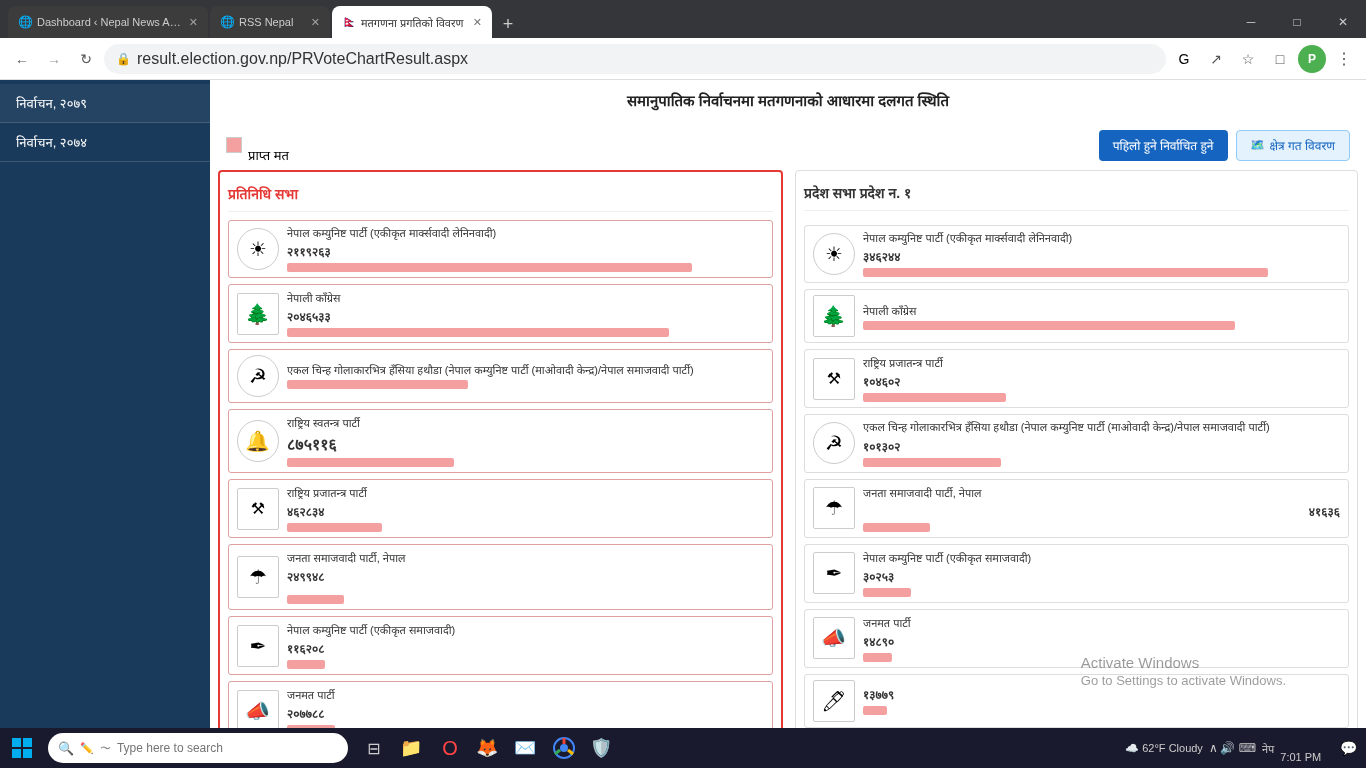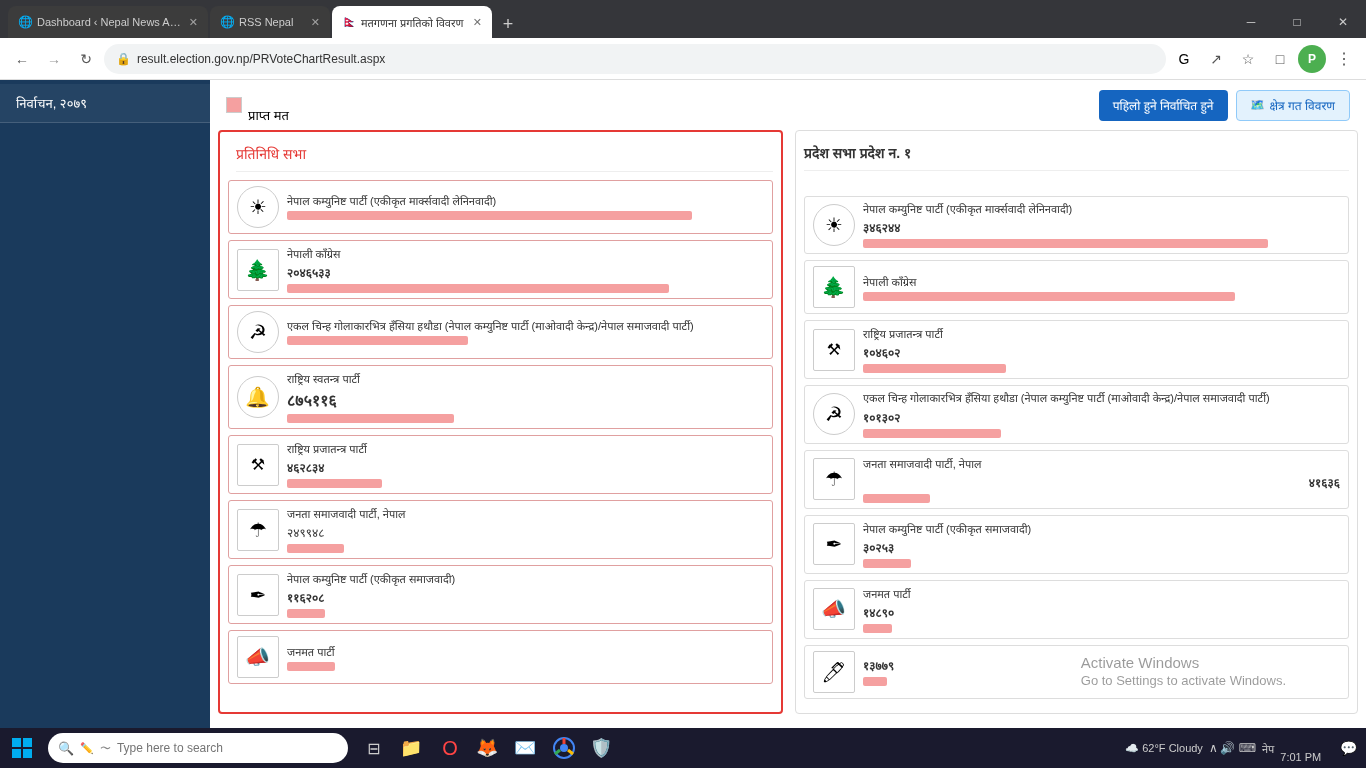--- a/index.html
+++ b/index.html
@@ -35,65 +35,72 @@
     <div style="width:46px;height:32px;display:flex;align-items:center;justify-content:center;color:#ccc;font-size:12px;cursor:pointer;">□</div>
     <div style="width:46px;height:32px;display:flex;align-items:center;justify-content:center;color:#ccc;font-size:12px;cursor:pointer;">✕</div>
   </div>
 
   <div style="display:flex;align-items:center;background:#fff;padding:5px 8px;height:42px;gap:4px;border-bottom:1px solid #ddd;">
     <div style="width:28px;height:28px;display:flex;align-items:center;justify-content:center;border-radius:50%;cursor:pointer;font-size:14px;color:#555;">←</div>
     <div style="width:28px;height:28px;display:flex;align-items:center;justify-content:center;border-radius:50%;cursor:pointer;font-size:14px;color:#999;">→</div>
     <div style="width:28px;height:28px;display:flex;align-items:center;justify-content:center;border-radius:50%;cursor:pointer;font-size:14px;color:#555;">↻</div>
     <div style="flex:1;height:30px;background:#f1f3f4;border-radius:15px;display:flex;align-items:center;padding:0 12px;gap:6px;">
       <span style="font-size:12px;color:#555;">🔒</span>
-      <input type="text" value="result.election.gov.np/PRVoteChartResult.aspx" style="border: none; background: transparent; outline: none; font-size: 12px; color: rgb(51, 51, 51); flex: 1 1 0%;">
+      <input type="text" value="result.election.gov.np/PRVoteChartResult.aspx" style="border: none; background: transparent; outline: none; font-size: 16px; color: rgb(51, 51, 51); flex: 1 1 0%;">
     </div>
     <div style="width:28px;height:28px;display:flex;align-items:center;justify-content:center;font-size:14px;cursor:pointer;">G</div>
     <div style="width:28px;height:28px;display:flex;align-items:center;justify-content:center;font-size:14px;cursor:pointer;color:#555;">↗</div>
     <div style="width:28px;height:28px;display:flex;align-items:center;justify-content:center;font-size:14px;cursor:pointer;color:#555;">☆</div>
     <div style="width:28px;height:28px;display:flex;align-items:center;justify-content:center;font-size:14px;cursor:pointer;color:#555;">□</div>
     <div style="width:28px;height:28px;display:flex;align-items:center;justify-content:center;border-radius:50%;background:#4caf50;color:white;font-size:12px;font-weight:bold;cursor:pointer;">P</div>
     <div style="width:28px;height:28px;display:flex;align-items:center;justify-content:center;font-size:16px;cursor:pointer;color:#555;">⋮</div>
   </div>
 </div>
 
 <div style="display:flex;height:648px;">
 
   <div style="width:210px;background:#1a3a5c;color:white;flex-shrink:0;padding-top:4px;">
     <div style="padding:10px 16px;font-size:13px;cursor:pointer;border-bottom:1px solid rgba(255,255,255,0.15);background:rgba(255,255,255,0.05);">
       <span>निर्वाचन, २०७९</span>
     </div>
+    <div style="padding:10px 16px;font-size:13px;cursor:pointer;border-bottom:1px solid rgba(255,255,255,0.15);">
+      <span>निर्वाचन, २०७४</span>
+    </div>
   </div>
 
   <div style="flex:1;overflow-y:auto;background:#fff;">
 
+    <div style="text-align:center;padding:10px;font-size:15px;font-weight:bold;color:#222;">
+      <span>समानुपातिक निर्वाचनमा मतगणनाको आधारमा दलगत स्थिति</span>
+    </div>
 
     <div style="display:flex;align-items:center;padding:6px 16px;justify-content:space-between;">
       <div style="display:flex;align-items:center;gap:6px;">
         <div style="width:16px;height:16px;background:#f5a0a0;border:1px solid #ccc;"></div>
         <span style="font-size:13px;margin-top:20px;">प्राप्त मत</span>
       </div>
       <div style="display:flex;gap:8px;">
         <button style="background:#1565c0;color:white;border:none;padding:6px 14px;border-radius:4px;font-size:12px;cursor:pointer;">पहिलो हुने निर्वाचित हुने</button>
         <button style="background:#e3f2fd;color:#1565c0;border:1px solid #90caf9;padding:6px 14px;border-radius:4px;font-size:12px;cursor:pointer;display:flex;align-items:center;gap:4px;">
           <span>🗺️</span>
           <span>क्षेत्र गत विवरण</span>
         </button>
       </div>
     </div>
 
     <div style="display:flex;padding:0 8px 16px 8px;gap:12px;">
 
       <div style="flex:1;border:2px solid #e53935;border-radius:4px;padding:8px;">
-        <div style="font-size:14px;font-weight:normal;color:#e53935;padding:4px 0 8px 0;border-bottom:1px solid #eee;margin-bottom:8px;margin-left:8px;">प्रतिनिधि सभा</div>
+        <div style="font-size:14px;font-weight:bold;color:#e53935;padding:4px 0 8px 0;border-bottom:1px solid #eee;margin-bottom:8px;">प्रतिनिधि सभा</div>
 
         <div style="border:1px solid #e0a0a0;border-radius:3px;margin-bottom:6px;padding:5px 8px;display:flex;align-items:center;gap:8px;">
           <div style="width:42px;height:42px;display:flex;align-items:center;justify-content:center;font-size:20px;flex-shrink:0;border:1px solid #ccc;border-radius:50%;">☀</div>
           <div style="flex:1;">
             <div style="font-size:11px;color:#333;margin-bottom:3px;line-height:1.3;">नेपाल कम्युनिष्ट पार्टी (एकीकृत मार्क्सवादी लेनिनवादी)</div>
+            <div style="font-size:12px;font-weight:bold;color:#333;margin-bottom:3px;">२११९२६३</div>
             <div style="height:9px;background:#f5a0a0;border-radius:2px;width:85%;"></div>
           </div>
         </div>
 
         <div style="border:1px solid #e0a0a0;border-radius:3px;margin-bottom:6px;padding:5px 8px;display:flex;align-items:center;gap:8px;">
           <div style="width:42px;height:42px;display:flex;align-items:center;justify-content:center;font-size:20px;flex-shrink:0;border:1px solid #ccc;border-radius:2px;">🌲</div>
           <div style="flex:1;">
             <div style="font-size:11px;color:#333;margin-bottom:3px;">नेपाली काँग्रेस</div>
             <div style="font-size:12px;font-weight:bold;color:#333;margin-bottom:3px;">२०४६५३३</div>
             <div style="height:9px;background:#f5a0a0;border-radius:2px;width:80%;"></div>
@@ -123,45 +130,46 @@
             <div style="font-size:11px;color:#333;margin-bottom:3px;">राष्ट्रिय प्रजातन्त्र पार्टी</div>
             <div style="font-size:12px;font-weight:bold;color:#333;margin-bottom:3px;">४६२८३४</div>
             <div style="height:9px;background:#f5a0a0;border-radius:2px;width:20%;"></div>
           </div>
         </div>
 
         <div style="border:1px solid #e0a0a0;border-radius:3px;margin-bottom:6px;padding:5px 8px;display:flex;align-items:center;gap:8px;">
           <div style="width:42px;height:42px;display:flex;align-items:center;justify-content:center;font-size:20px;flex-shrink:0;border:1px solid #ccc;border-radius:2px;">☂</div>
           <div style="flex:1;">
             <div style="font-size:11px;color:#333;margin-bottom:3px;">जनता समाजवादी पार्टी, नेपाल</div>
-            <div style="font-size:12px;font-weight:normal;color:#333;margin-bottom:3px;">२४९९४८</div>
+            <div style="font-size:12px;font-weight:bold;color:#333;margin-bottom:10px;">२४९९४८</div>
             <div style="height:9px;background:#f5a0a0;border-radius:2px;width:12%;"></div>
           </div>
         </div>
 
         <div style="border:1px solid #e0a0a0;border-radius:3px;margin-bottom:6px;padding:5px 8px;display:flex;align-items:center;gap:8px;">
           <div style="width:42px;height:42px;display:flex;align-items:center;justify-content:center;font-size:20px;flex-shrink:0;border:1px solid #ccc;border-radius:2px;">✒</div>
           <div style="flex:1;">
             <div style="font-size:11px;color:#333;margin-bottom:3px;">नेपाल कम्युनिष्ट पार्टी (एकीकृत समाजवादी)</div>
             <div style="font-size:12px;font-weight:bold;color:#333;margin-bottom:3px;">११६२०८</div>
             <div style="height:9px;background:#f5a0a0;border-radius:2px;width:8%;"></div>
           </div>
         </div>
 
         <div style="border:1px solid #e0a0a0;border-radius:3px;margin-bottom:6px;padding:5px 8px;display:flex;align-items:center;gap:8px;">
           <div style="width:42px;height:42px;display:flex;align-items:center;justify-content:center;font-size:20px;flex-shrink:0;border:1px solid #ccc;border-radius:2px;">📣</div>
           <div style="flex:1;">
             <div style="font-size:11px;color:#333;margin-bottom:3px;">जनमत पार्टी</div>
+            <div style="font-size:12px;font-weight:bold;color:#333;margin-bottom:3px;">२०७७८८</div>
             <div style="height:9px;background:#f5a0a0;border-radius:2px;width:10%;"></div>
           </div>
         </div>
       </div>
 
       <div style="flex:1;border:1px solid #ddd;border-radius:4px;padding:8px;">
-        <div style="font-size:14px;font-weight:bold;color:#333;padding:4px 0 8px 0;border-bottom:1px solid #eee;margin-bottom:25px;">प्रदेश सभा प्रदेश न. १</div>
+        <div style="font-size:14px;font-weight:bold;color:#333;padding:4px 0 8px 0;border-bottom:1px solid #eee;margin-bottom:14px;">प्रदेश सभा प्रदेश न. १</div>
 
         <div style="border:1px solid #ddd;border-radius:3px;margin-bottom:6px;padding:5px 8px;display:flex;align-items:center;gap:8px;">
           <div style="width:42px;height:42px;display:flex;align-items:center;justify-content:center;font-size:20px;flex-shrink:0;border:1px solid #ccc;border-radius:50%;">☀</div>
           <div style="flex:1;">
             <div style="font-size:11px;color:#333;margin-bottom:3px;line-height:1.3;">नेपाल कम्युनिष्ट पार्टी (एकीकृत मार्क्सवादी लेनिनवादी)</div>
             <div style="font-size:12px;font-weight:bold;color:#333;margin-bottom:3px;">३४६२४४</div>
             <div style="height:9px;background:#f5a0a0;border-radius:2px;width:85%;"></div>
           </div>
         </div>
 

